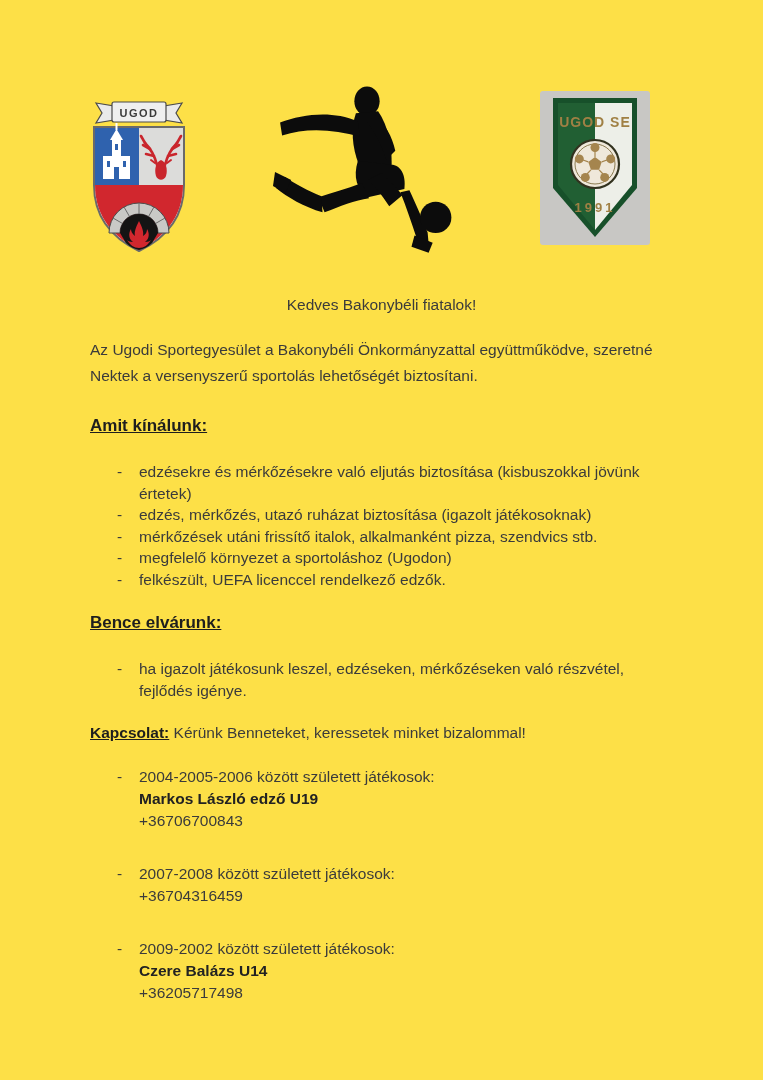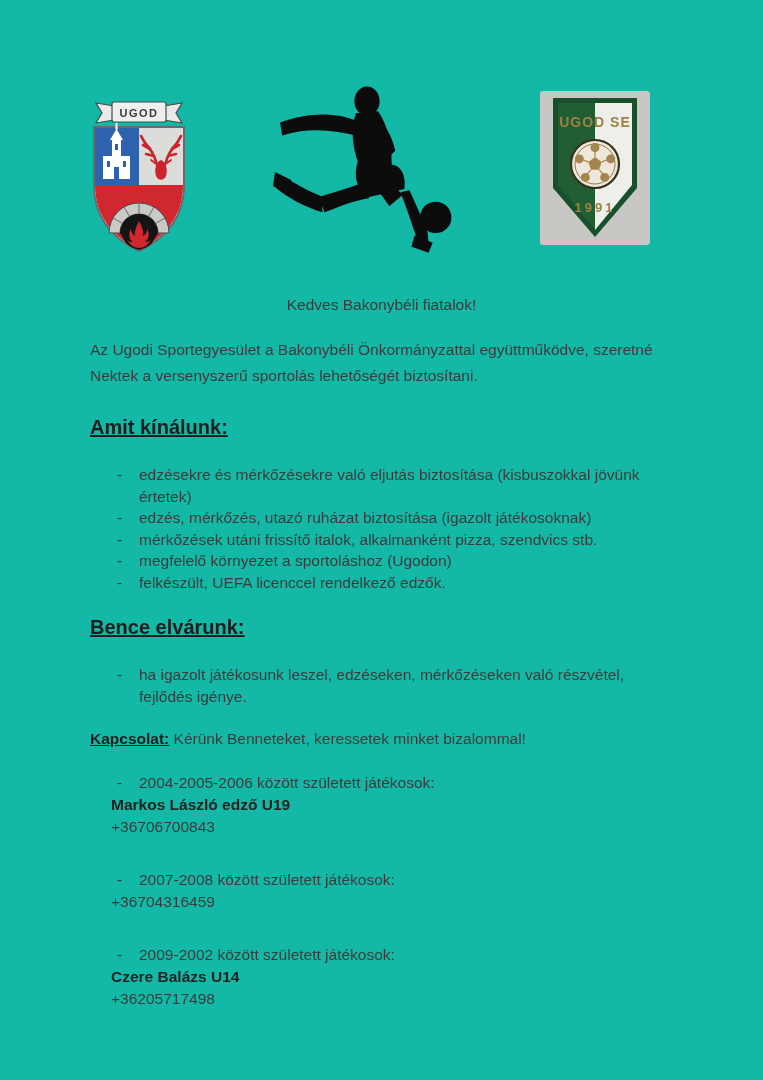--- a/index.html
+++ b/index.html
@@ -1,55 +1,55 @@
 <!DOCTYPE html>
 <html><head>
 <meta charset="utf-8">
 <style>
   html,body { margin:0; padding:0; background:#e9e9e9; }
   .page {
     position:relative;
     width:763px; height:1080px;
-    background:#14b8a6;
+    background:#fde047;
     font-family:"Liberation Sans", sans-serif;
     color:#3b3b3b;
     font-size:15.5px;
     overflow:hidden;
   }
   
   .header-art { position:relative; height:270px; }
   .art { position:absolute; }
   .art-coat    { left:88px;  top:93px;  width:102px; height:160px; }
   .art-player  { left:273px; top:84px;  width:190px; height:187px; }
   .art-pennant { left:540px; top:91px;  width:110px; height:154px; }
 
   .content { padding:26px 90px 0 90px; }
 
   p { margin:0; }
   .greeting  { margin-bottom:23px;text-align:center; }
   .intro     { margin-bottom:27px; line-height:26px; }
   .invite    { margin-bottom:25px; }
   .sect-title {
     margin:0 0 25px 0;
-    font-size:20px;
+    font-size:17px;
     font-weight:bold;
     color:#1e1e1e;
     text-decoration:underline;
   }
   ul.dash-list { list-style:none; margin:0 0 23px 0; padding:0; }
   ul.dash-list li { display:flex; line-height:21.5px; }
   .dash { width:22px; margin-left:27px; flex:0 0 22px; }
   .li-text { flex:1; }
 
   .contact-line { margin-bottom:24px; }
   .contact-label { font-weight:bold; color:#1e1e1e; text-decoration:underline; }
 
   .contact-group { margin-bottom:31px; }
   .cg-row { display:flex; line-height:22px; }
-  .cg-indent { margin-left:21px; line-height:22px; }
+  .cg-indent { margin-left:49px; line-height:22px; }
   .cg-coach { font-weight:bold; color:#222; }
 </style>
 </head>
 <body>
 
 <div class="page">
 
   <div class="header-art">
 
     <svg class="art art-coat" viewBox="0 0 102 160">

